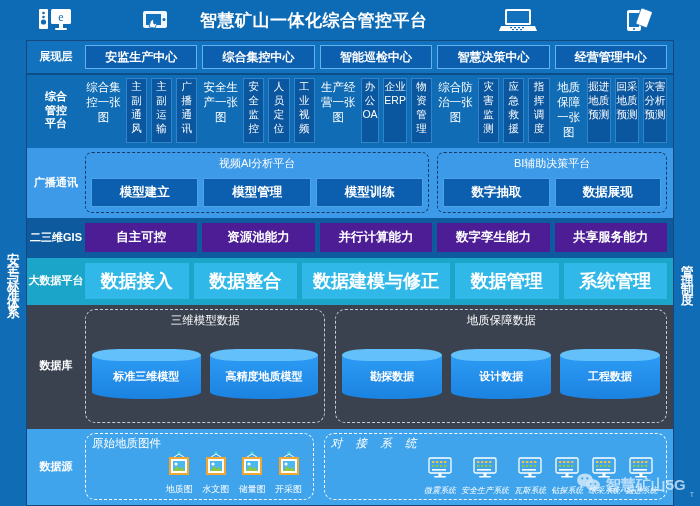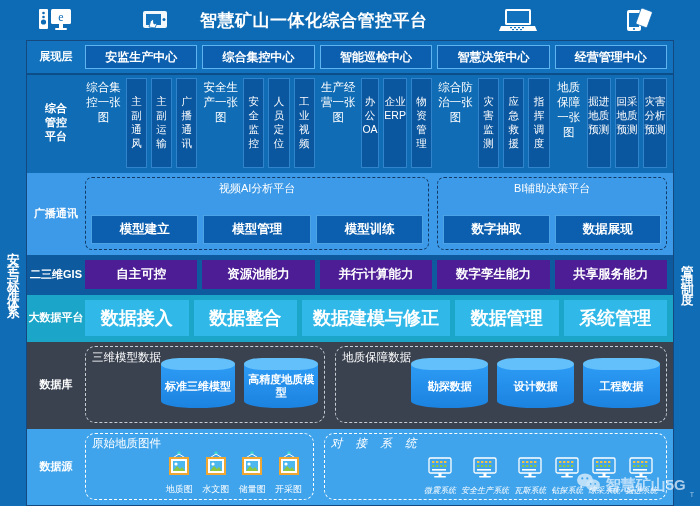--- a/index.html
+++ b/index.html
@@ -90,37 +90,37 @@
   .ctrl-grid { display: flex; gap: 5px; }
   .ctrl-col { flex: 1 1 0; display: flex; flex-direction: row; gap: 4px; }
   .ctrl-head {
     color: #ffffff; font-size: 11.5px; text-align: center;
     padding: 2px 0 3px 0;
   }
   .ctrl-cell {
     background: #0a569f;
     border: 1px solid #2f84cc;
     color: #ffffff; font-size: 10.5px;
-    text-align: center; padding: 16px 0;
+    text-align: center; padding: 1px 0;
   }
 
   
   .band-ai {
     background: #3d9ae8;
     padding: 4px 6px 5px 0;
   }
   .ai-wrap { display: flex; gap: 8px; }
   .dashgroup {
     border: 1.5px dashed #123a66;
     border-radius: 7px;
     padding: 3px 5px 5px 5px;
   }
   .dash-title {
     color: #ffffff; font-size: 11px; text-align: center;
-    padding-bottom: 19px;
+    padding-bottom: 7px;
   }
   .dash-row { display: flex; gap: 5px; }
   .ai-btn {
     flex: 1 1 0;
     background: #0b5fae;
     border: 1px solid #4da3e6;
     color: #ffffff; font-size: 12.5px; font-weight: bold;
     text-align: center; padding: 5px 4px;
     white-space: nowrap;
   }
@@ -160,21 +160,21 @@
     background: #3a4250;
     padding: 4px 6px 6px 0;
     flex: 1 1 auto;
   }
   .db-label { color: #ffffff; }
   .db-wrap { display: flex; gap: 10px; height: 100%; }
   .db-group {
     border: 1.5px dashed #c8cdd4;
     border-radius: 10px;
     padding: 3px 6px 6px 6px;
-    display: flex; flex-direction: row;
+    display: flex; flex-direction: column;
   }
   .db-group.g3d { flex: 1 1 42%; }
   .db-group.ggeo { flex: 1 1 58%; }
   .db-gtitle {
     color: #ffffff; font-size: 11.5px; text-align: center;
     padding-bottom: 3px;
   }
   .db-cyls { display: flex; gap: 9px; justify-content: center; flex: 1 1 auto; align-items: center; }
   .cyl {
     flex: 1 1 0;

